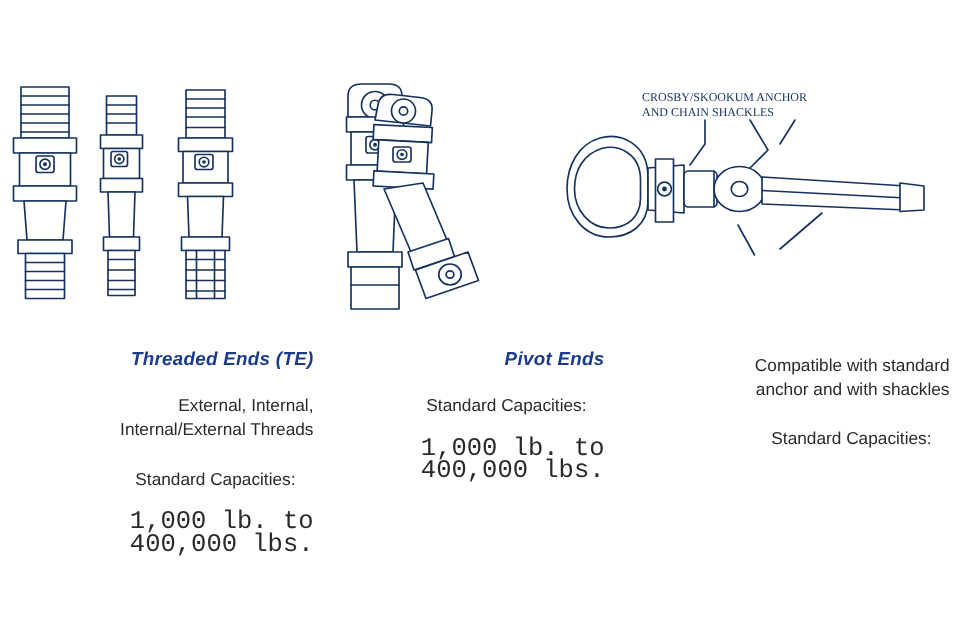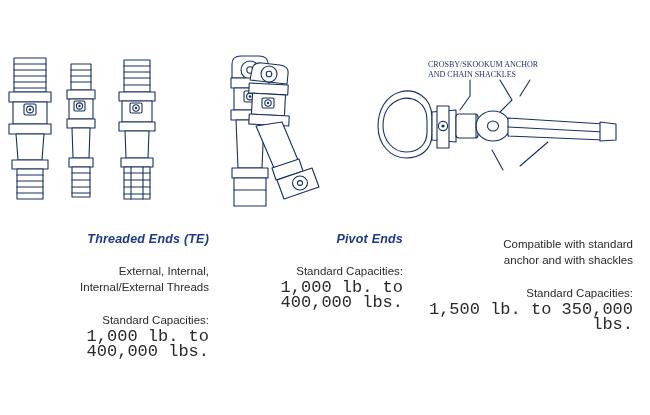--- a/index.html
+++ b/index.html
@@ -44,21 +44,21 @@
   .col-desc {
     font-size: 11.5px;
     color: #2a2a2a;
     line-height: 15.5px;
     margin: 5px 0 18px 0;
   }
   .col-cap-label {
     font-size: 11.5px;
     color: #2a2a2a;
     line-height: 15.5px;
-    margin: 0;
+    margin: 12px;
   }
   .col-cap-value {
     font-size: 17px;
     color: #2a2a2a;
     line-height: 15.5px;
     margin: 0;
     font-family: Liberation Mono, monospace;
   }
   .col-1 { left: 14px; width: 195px; }
   .col-2 { left: 228px; width: 175px; }
@@ -243,16 +243,15 @@
   <div class="col col-2">
     <p class="col-title">Pivot Ends</p>
     <p class="col-cap-label">Standard Capacities:</p>
     <p class="col-cap-value">1,000 lb. to 400,000 lbs.</p>
   </div>
 
   <div class="col col-3">
     <p class="col-desc" style="white-space: pre-line;">Compatible with standard
 anchor and with shackles</p>
     <p class="col-cap-label">Standard Capacities:</p>
-    <p class="col-cap-value">1,500 lb. to 350,000 lbs.</p>
   </div>
 
 </div>
 
 </body></html>

